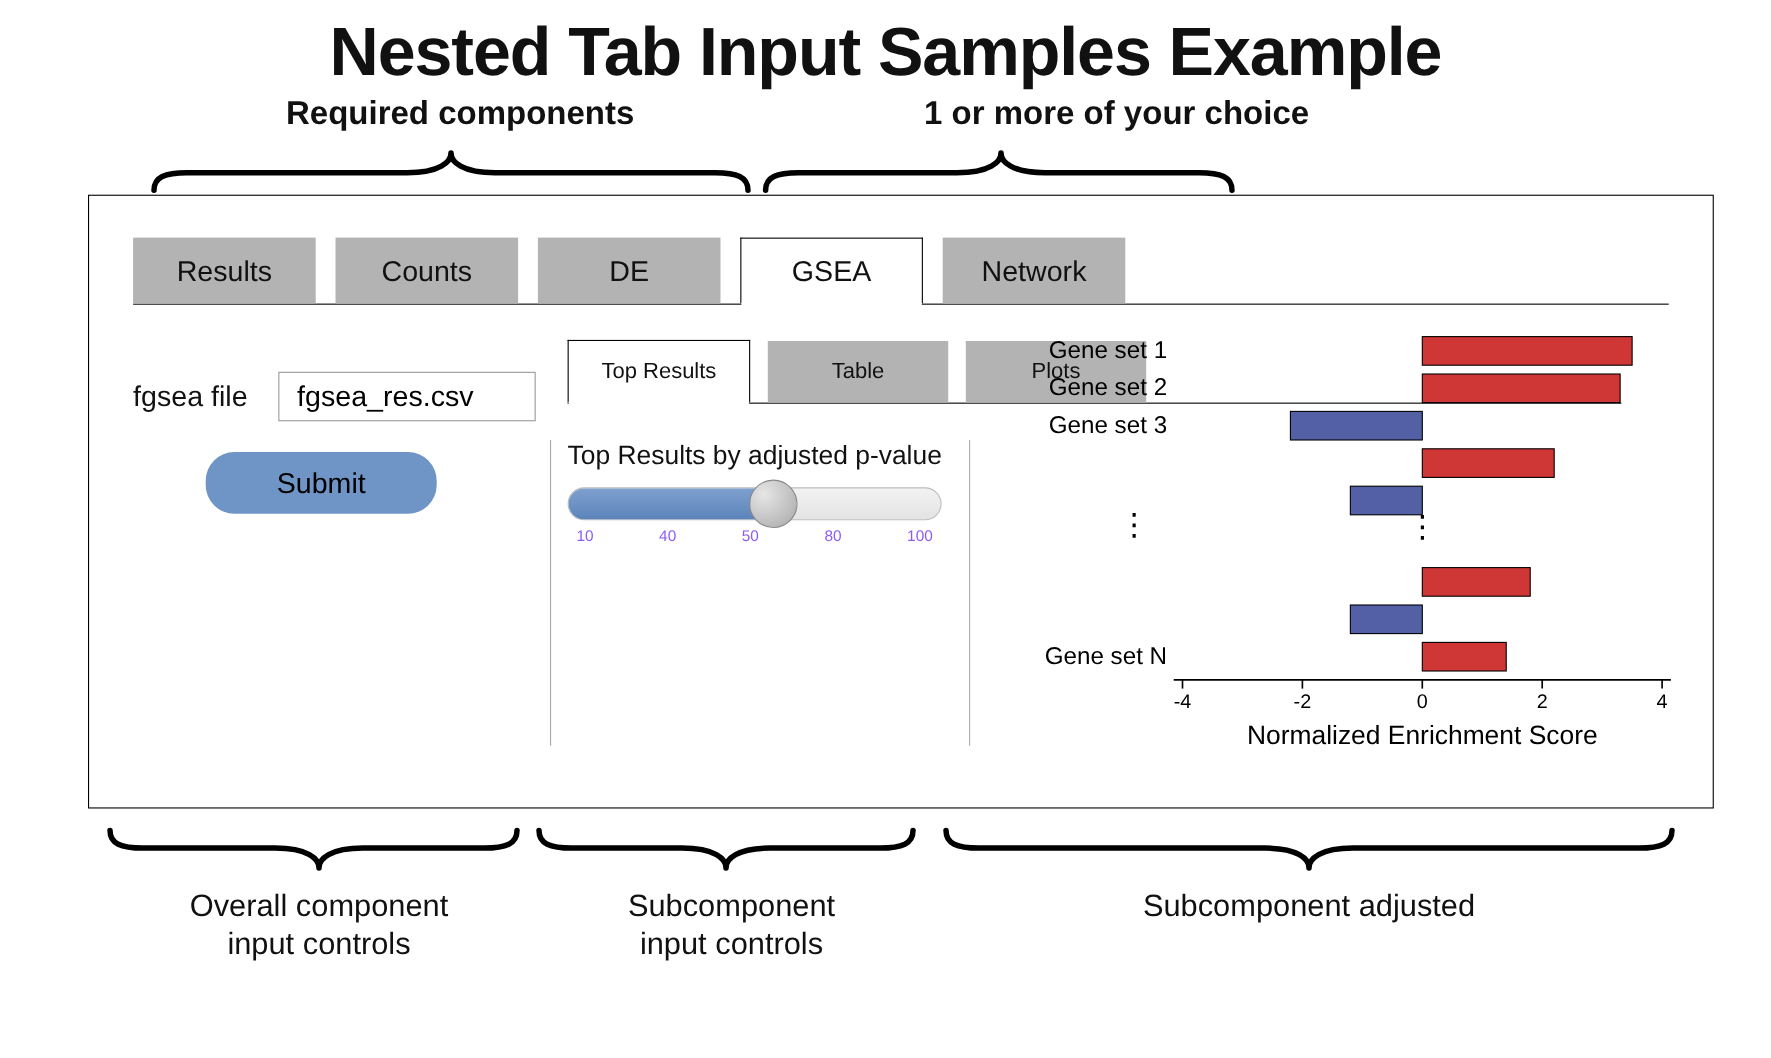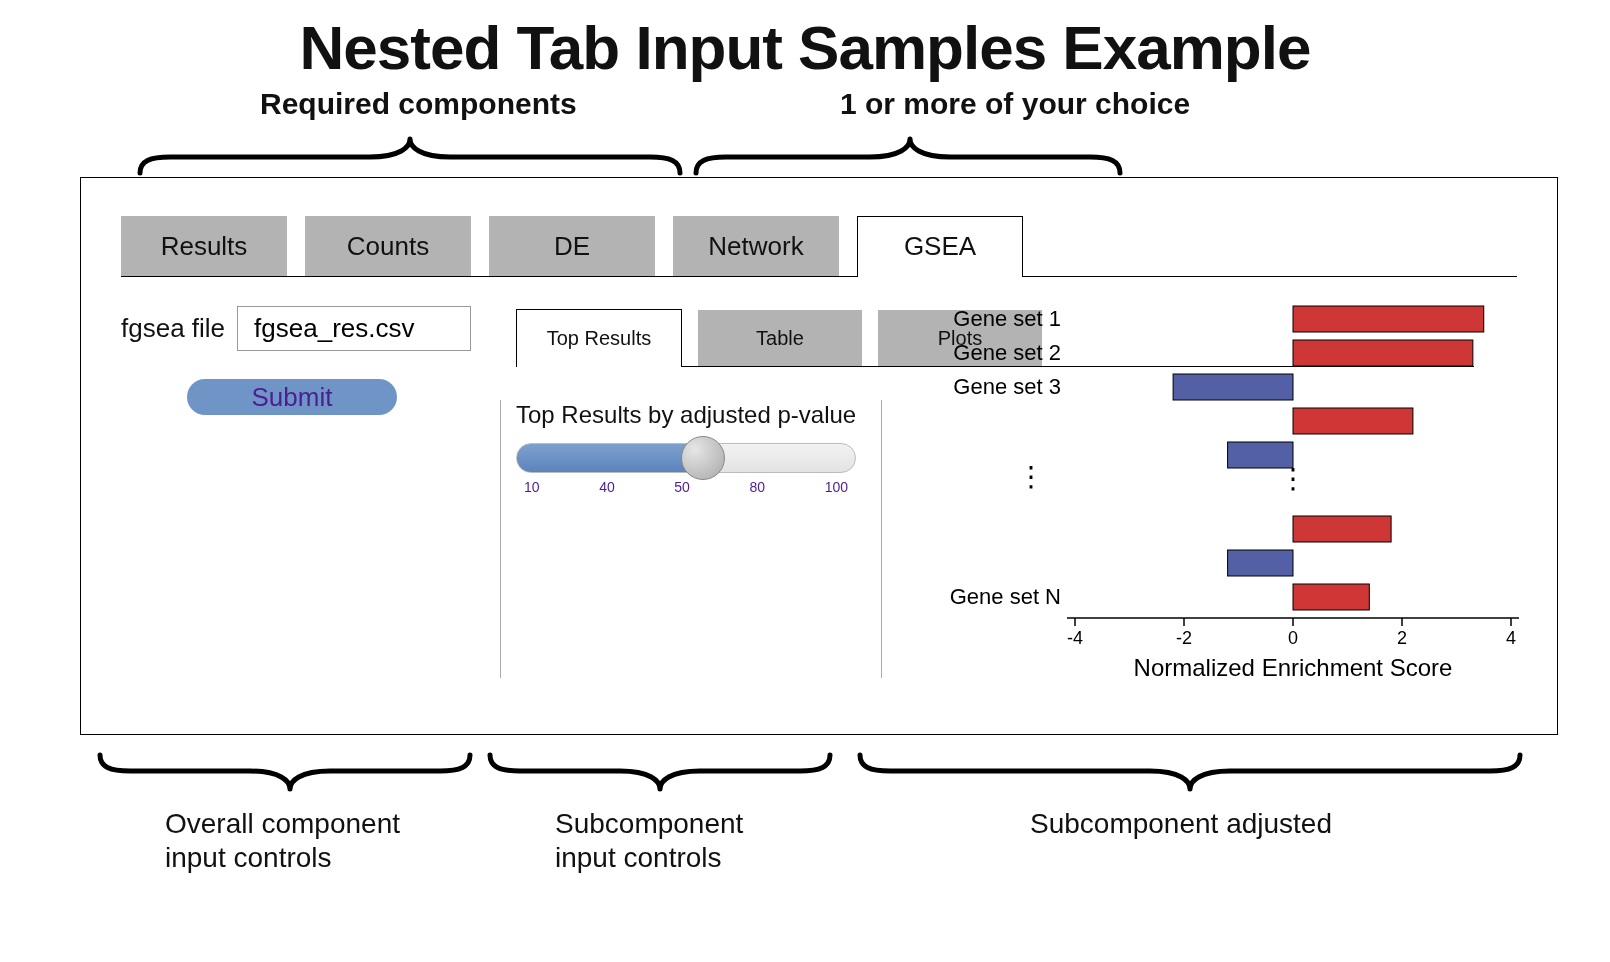--- a/index.html
+++ b/index.html
@@ -93,40 +93,40 @@
     bottom: 40px;
     width: 0;
     border-left: 1px solid #aaa;
   }
   .divider.d1 { left: 379px; }
   .divider.d2 { left: 760px; }
 
   .file-row {
     display: flex;
     align-items: center;
-    gap: 12px;
-    margin-top: 16px;
+    gap: 28px;
+    margin-top: 48px;
   }
   .file-label { font-size: 26px; }
   .file-input {
     font-size: 26px;
     padding: 6px 16px;
     border: 1.5px solid #999;
     width: 200px;
     background: #fff;
   }
   .submit-btn {
     display: block;
     margin: 28px 0 0 66px;
     width: 210px;
-    height: 36px;
+    height: 56px;
     border: none;
     border-radius: 26px;
     background: #6f95c6;
-    color: #4c1d95;
+    color: #000000;
     font-size: 26px;
     cursor: pointer;
   }
 
   .subtabrow {
     height: 76px;
     display: flex;
     gap: 16px;
     border-bottom: 1px solid #000;
     align-items: flex-end;
@@ -162,27 +162,27 @@
     border-radius: 15px 0 0 15px;
   }
   .slider-knob {
     position:absolute; top:50%; left:55%;
     width:42px; height:42px; border-radius:50%;
     background: radial-gradient(circle at 30% 30%, #e6e6e6, #a8a8a8);
     border:1px solid #888;
     transform: translate(-50%,-50%);
     cursor: grab;
   }
-  .slider-ticks { display:flex; justify-content:space-between; width:340px; font-size:14px; color:#4c1d95; margin-top:6px; padding:0 8px; box-sizing:border-box; }
+  .slider-ticks { display:flex; justify-content:space-between; width:340px; font-size:14px; color:#8b5cf6; margin-top:6px; padding:0 8px; box-sizing:border-box; }
 
   .chart { position: relative; width: 100%; height: 100%; }
   .chart svg { position:absolute; top:8px; left:0; }
 
   .bottom-row { position: relative; height: 150px; margin-top: 10px; }
-  .bottom-row .blabel { position:absolute; font-size:28px; line-height:1.2; top:62px; }
+  .bottom-row .blabel { position:absolute; font-size:28px; text-align:center; line-height:1.2; top:62px; }
 
 </style>
 </head>
 <body>
 
 <div class="page">
 
   <div class="title">Nested Tab Input Samples Example</div>
 
   <div class="top-labels">
@@ -195,22 +195,22 @@
       <path d="M696 50 C696 38 706 34 726 34 L870 34 C900 34 910 24 910 16 C910 24 920 34 950 34 L1090 34 C1110 34 1120 38 1120 50" style="fill:none;stroke:#000;stroke-width:5;stroke-linecap:round;stroke-linejoin:round"></path>
     </svg>
   </div>
 
   <div class="panel">
 
     <div class="tabrow">
       <div class="tab">Results</div>
       <div class="tab">Counts</div>
       <div class="tab">DE</div>
+      <div class="tab active">GSEA</div>
       <div class="tab">Network</div>
-      <div class="tab active">GSEA</div>
     </div>
 
     <div class="content">
 
       <div class="col col1">
         <div class="file-row">
           <span class="file-label">fgsea file</span>
           <input class="file-input" type="text" value="fgsea_res.csv" style="">
         </div>
         <button class="submit-btn">Submit</button>

